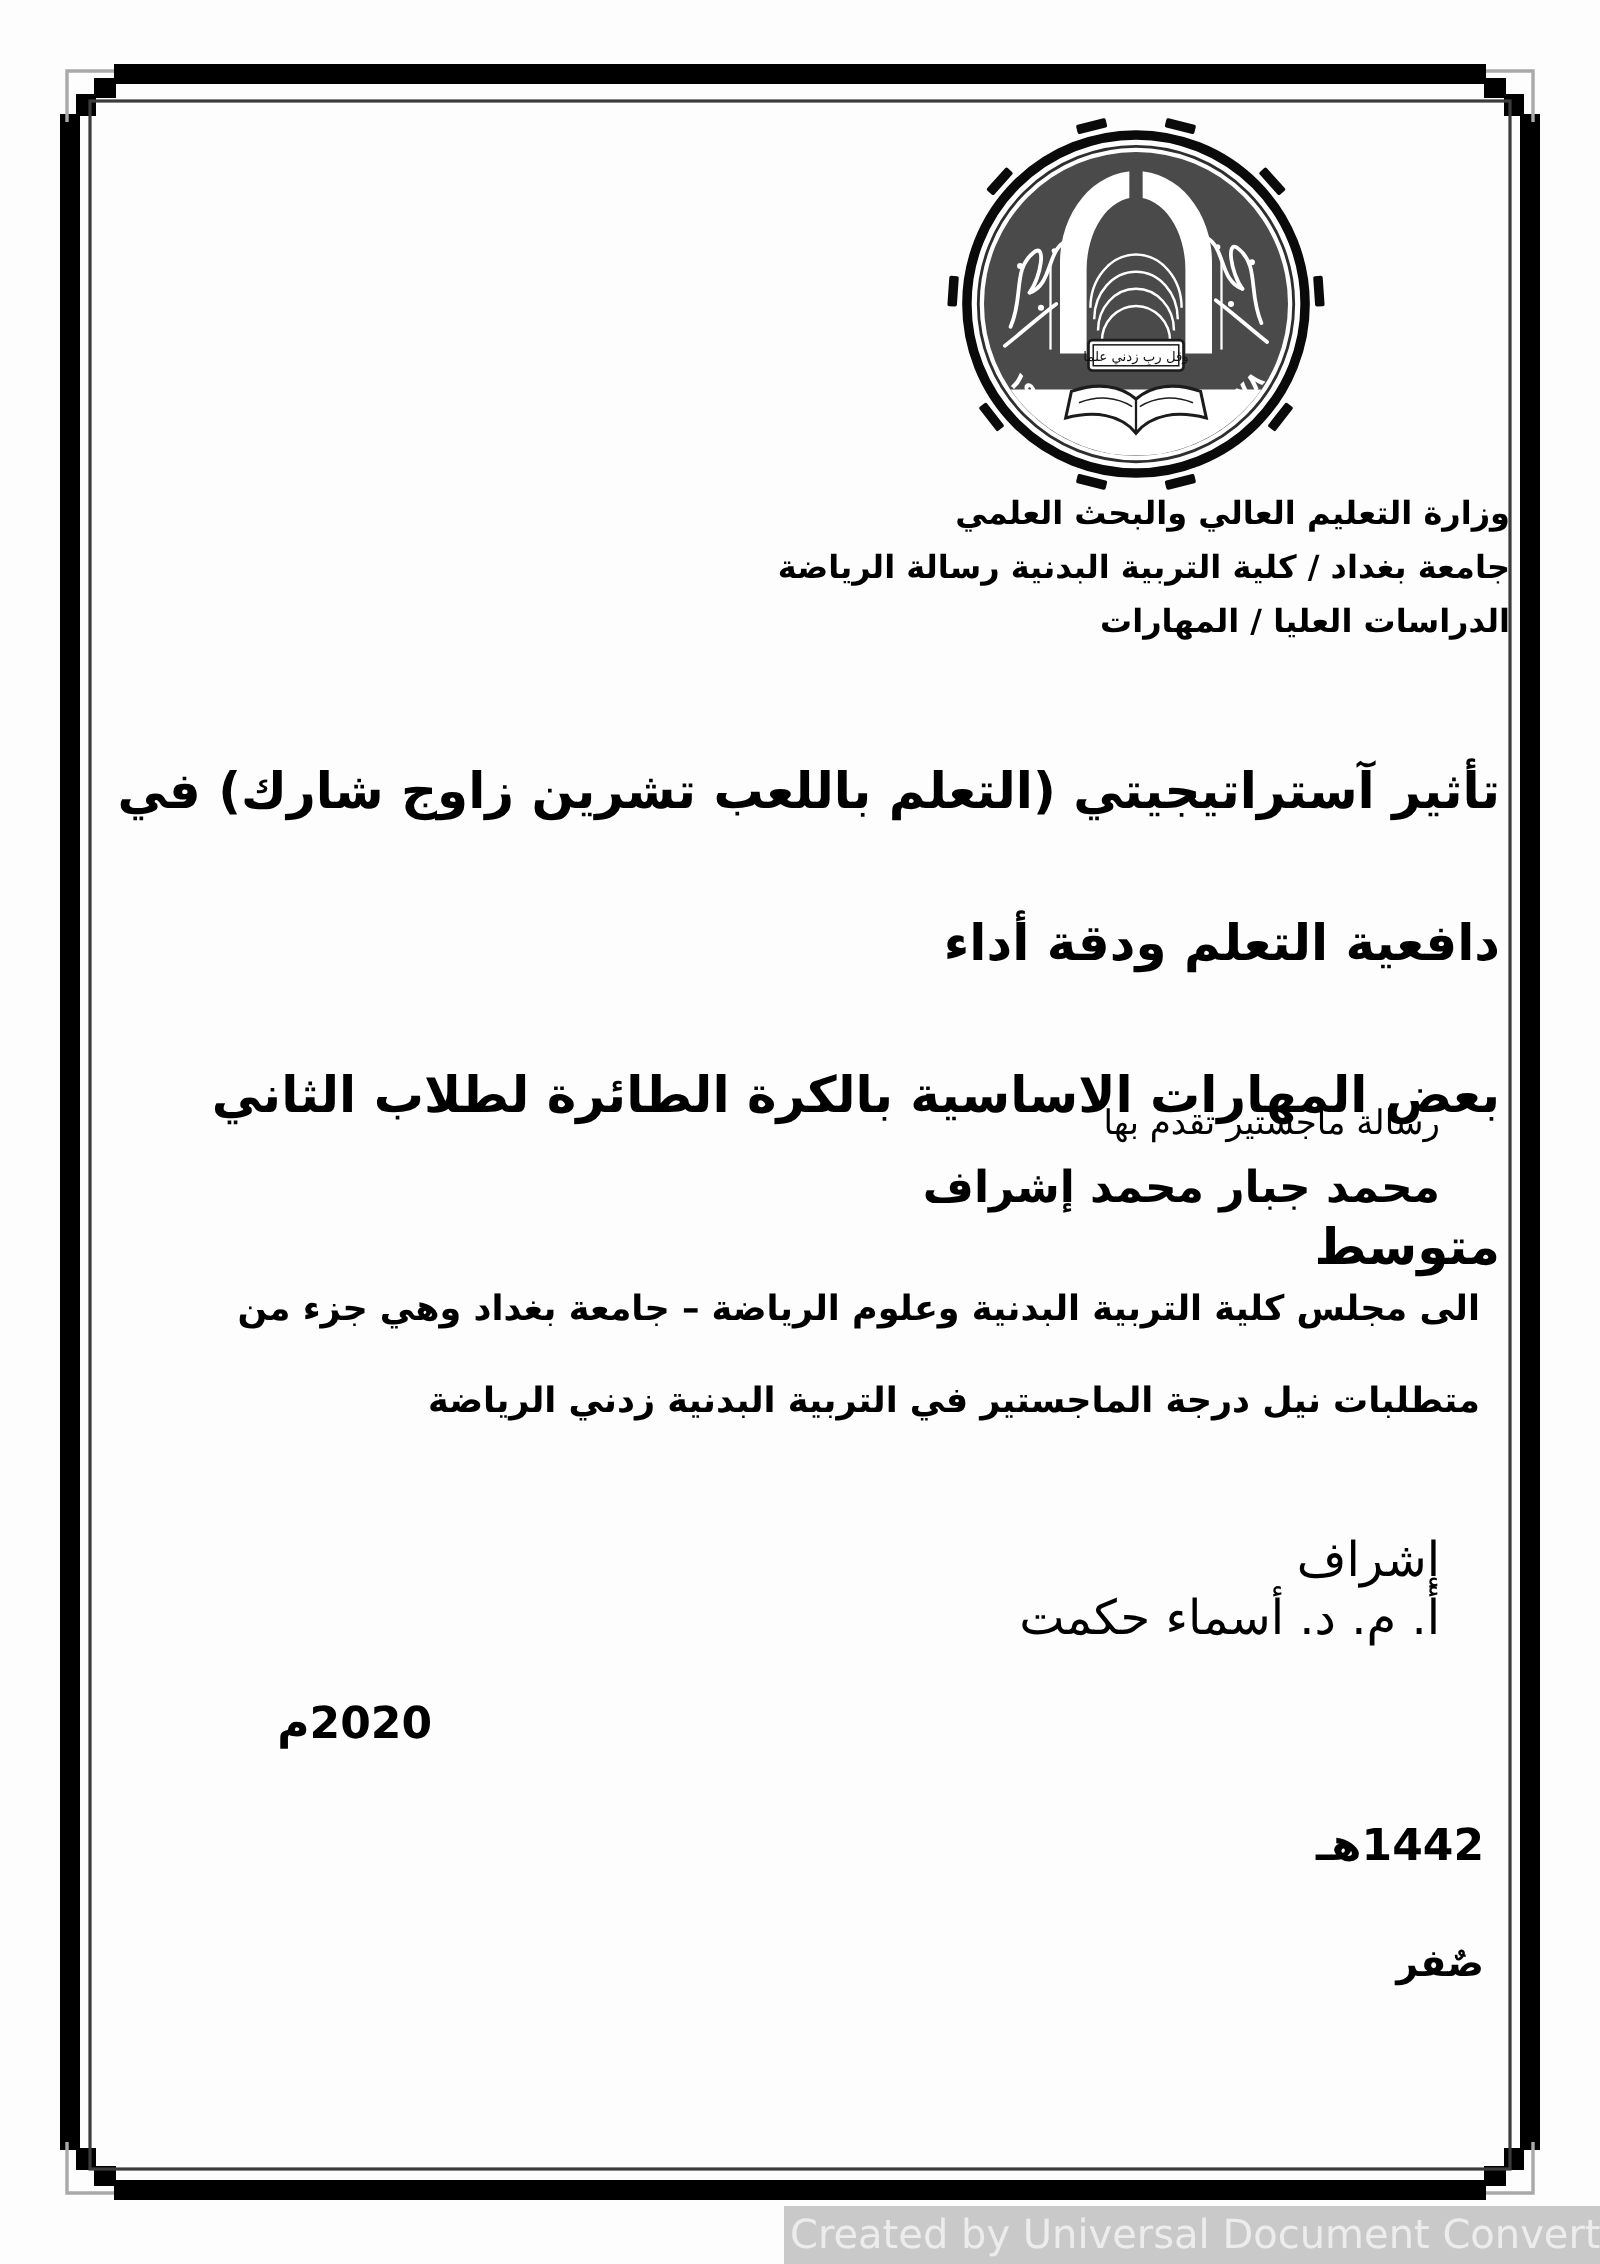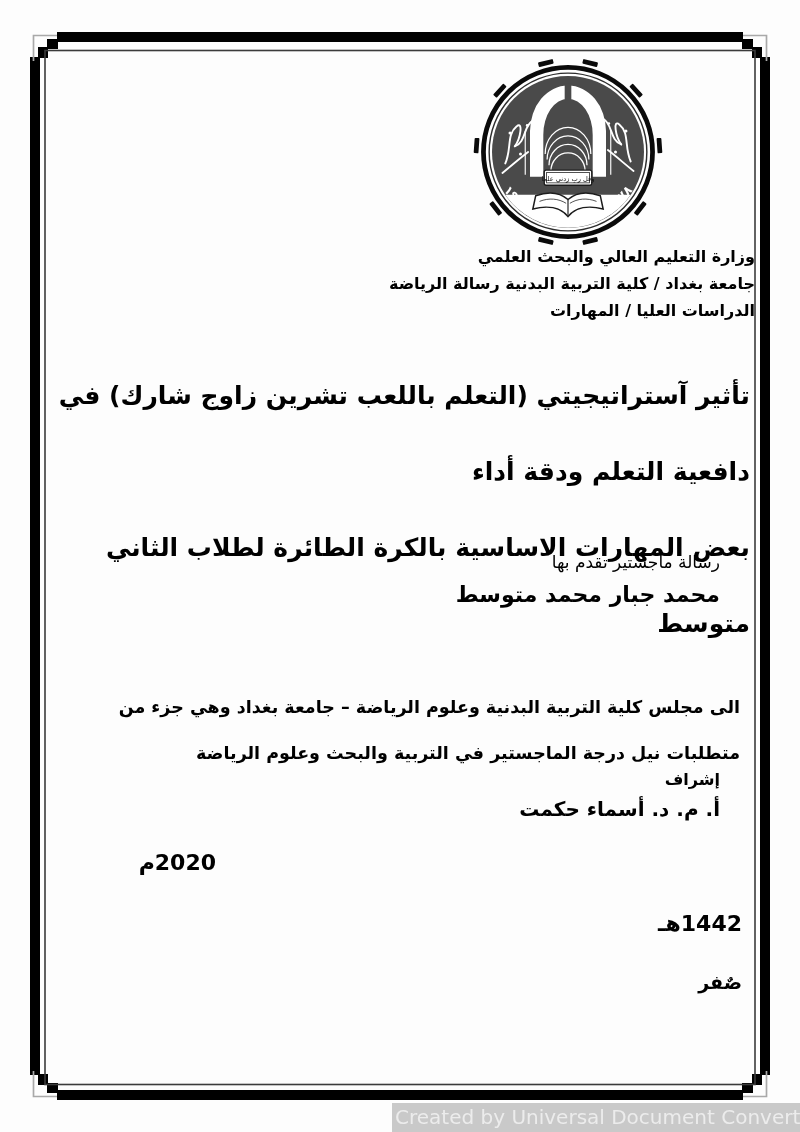--- a/index.html
+++ b/index.html
@@ -20,26 +20,26 @@
   }
   .thesis-title{
     position:absolute;left:50px;top:358px;width:700px;
     font-size:25px;font-weight:bold;line-height:76px;
     letter-spacing:-0.5px;
   }
   .submission{position:absolute;left:100px;top:549px;width:620px;}
   .submission .intro{font-size:17px;font-weight:normal;line-height:26px;}
   .submission .author{font-size:22px;font-weight:bold;line-height:32px;margin-top:4px;}
   .council{
-    position:absolute;left:80px;top:684px;width:660px;
+    position:absolute;left:80px;top:632px;width:660px;
     font-size:17.5px;font-weight:bold;line-height:46px;
   }
   .supervision{position:absolute;left:100px;top:766px;width:620px;}
-  .supervision .label{font-size:16px;font-weight:bold;line-height:28px;}
-  .supervision .supervisor{font-size:20px;font-weight:bold;line-height:30px;}
+  .supervision .label{font-size:24px;font-weight:normal;line-height:28px;}
+  .supervision .supervisor{font-size:24px;font-weight:normal;line-height:30px;}
   .dates-right{position:absolute;left:632px;top:909px;width:110px;}
   .dates-left{position:absolute;left:86px;top:848px;width:130px;}
   .date-year{font-size:22px;font-weight:bold;line-height:30px;}
   .date-month{font-size:19px;font-weight:bold;line-height:28px;margin-top:29px;}
   .watermark{
     position:absolute;left:392px;top:1103px;width:408px;height:29px;
     background:#c9c9c9;color:#ececec;
     font-size:20px;line-height:29px;white-space:nowrap;overflow:hidden;
     text-align:left;padding-left:3px;box-sizing:border-box;
     direction:ltr;
@@ -150,26 +150,26 @@
     <div>الدراسات العليا / المهارات</div>
   </div>
 
   <div class="thesis-title arabic">
     <div>تأثير آستراتيجيتي (التعلم باللعب تشرين زاوج شارك) في دافعية التعلم ودقة أداء</div>
     <div>بعض المهارات الاساسية بالكرة الطائرة لطلاب الثاني متوسط</div>
   </div>
 
   <div class="submission arabic">
     <div class="intro">رسالة ماجستير تقدم بها</div>
-    <div class="author">محمد جبار محمد متوسط</div>
+    <div class="author">محمد جبار محمد إشراف</div>
   </div>
 
   <div class="council arabic">
     <div>الى مجلس كلية التربية البدنية وعلوم الرياضة – جامعة بغداد وهي جزء من</div>
-    <div>متطلبات نيل درجة الماجستير في التربية والبحث وعلوم الرياضة</div>
+    <div>متطلبات نيل درجة الماجستير في التربية البدنية زدني الرياضة</div>
   </div>
 
   <div class="supervision arabic">
     <div class="label">إشراف</div>
     <div class="supervisor">أ. م. د. أسماء حكمت</div>
   </div>
 
   <div class="dates-right arabic">
     <div class="date-year">1442هـ</div>
     <div class="date-month">صٌفر</div>

